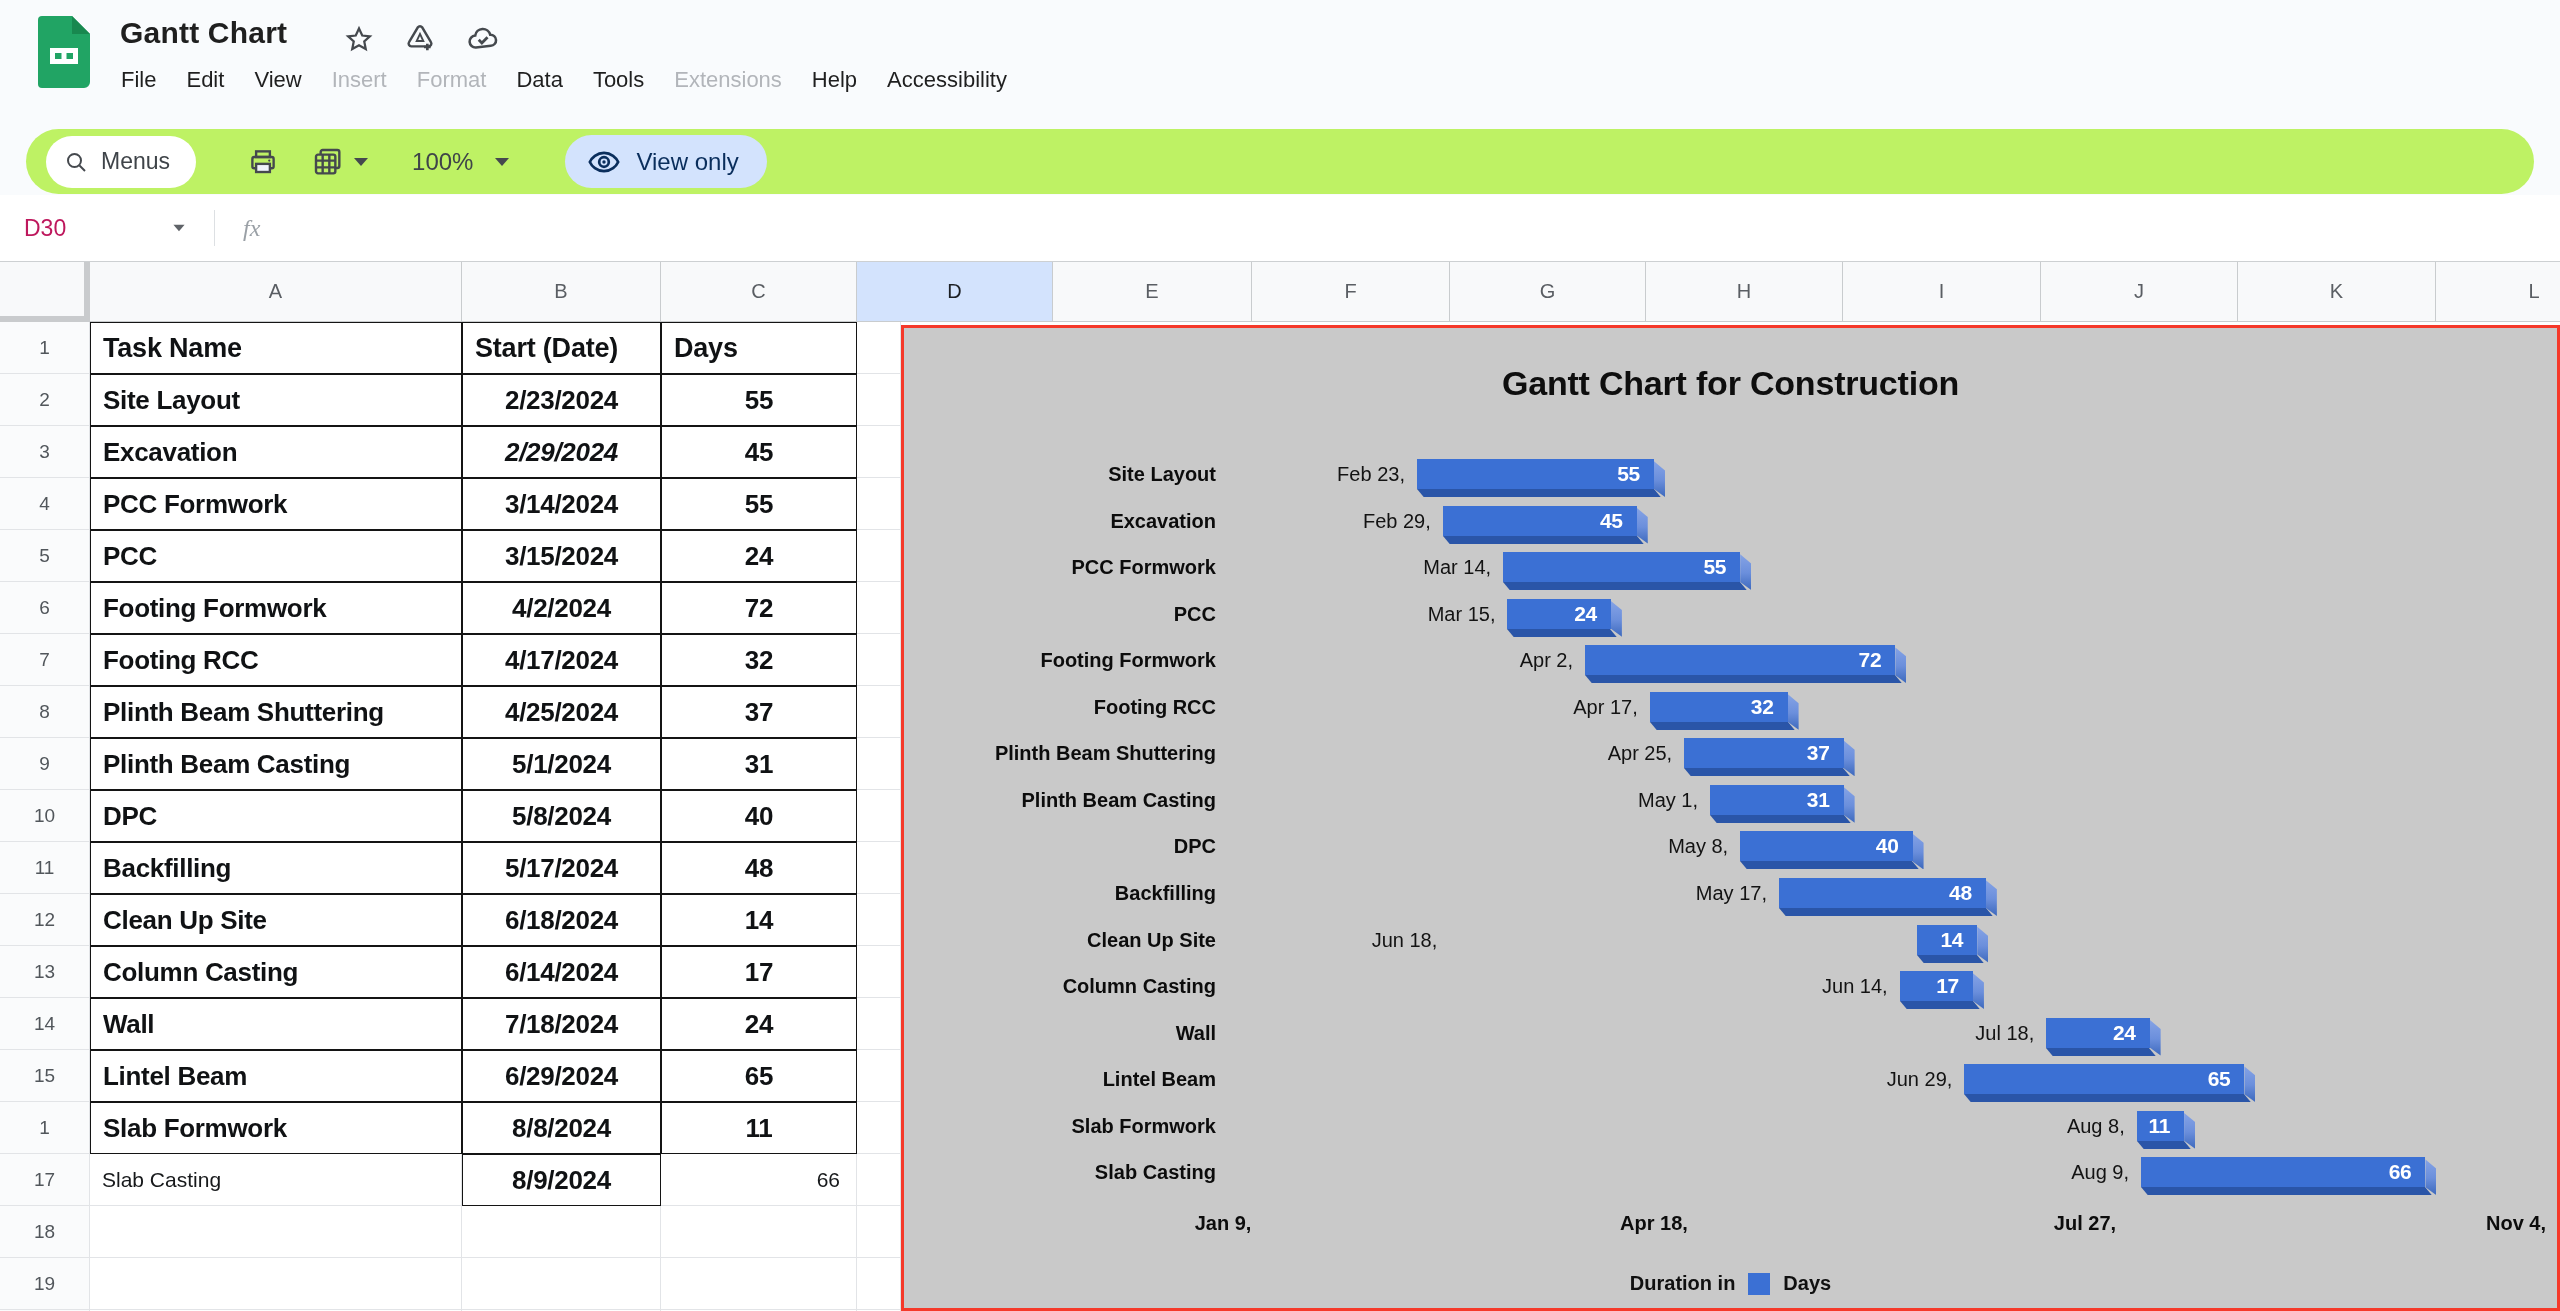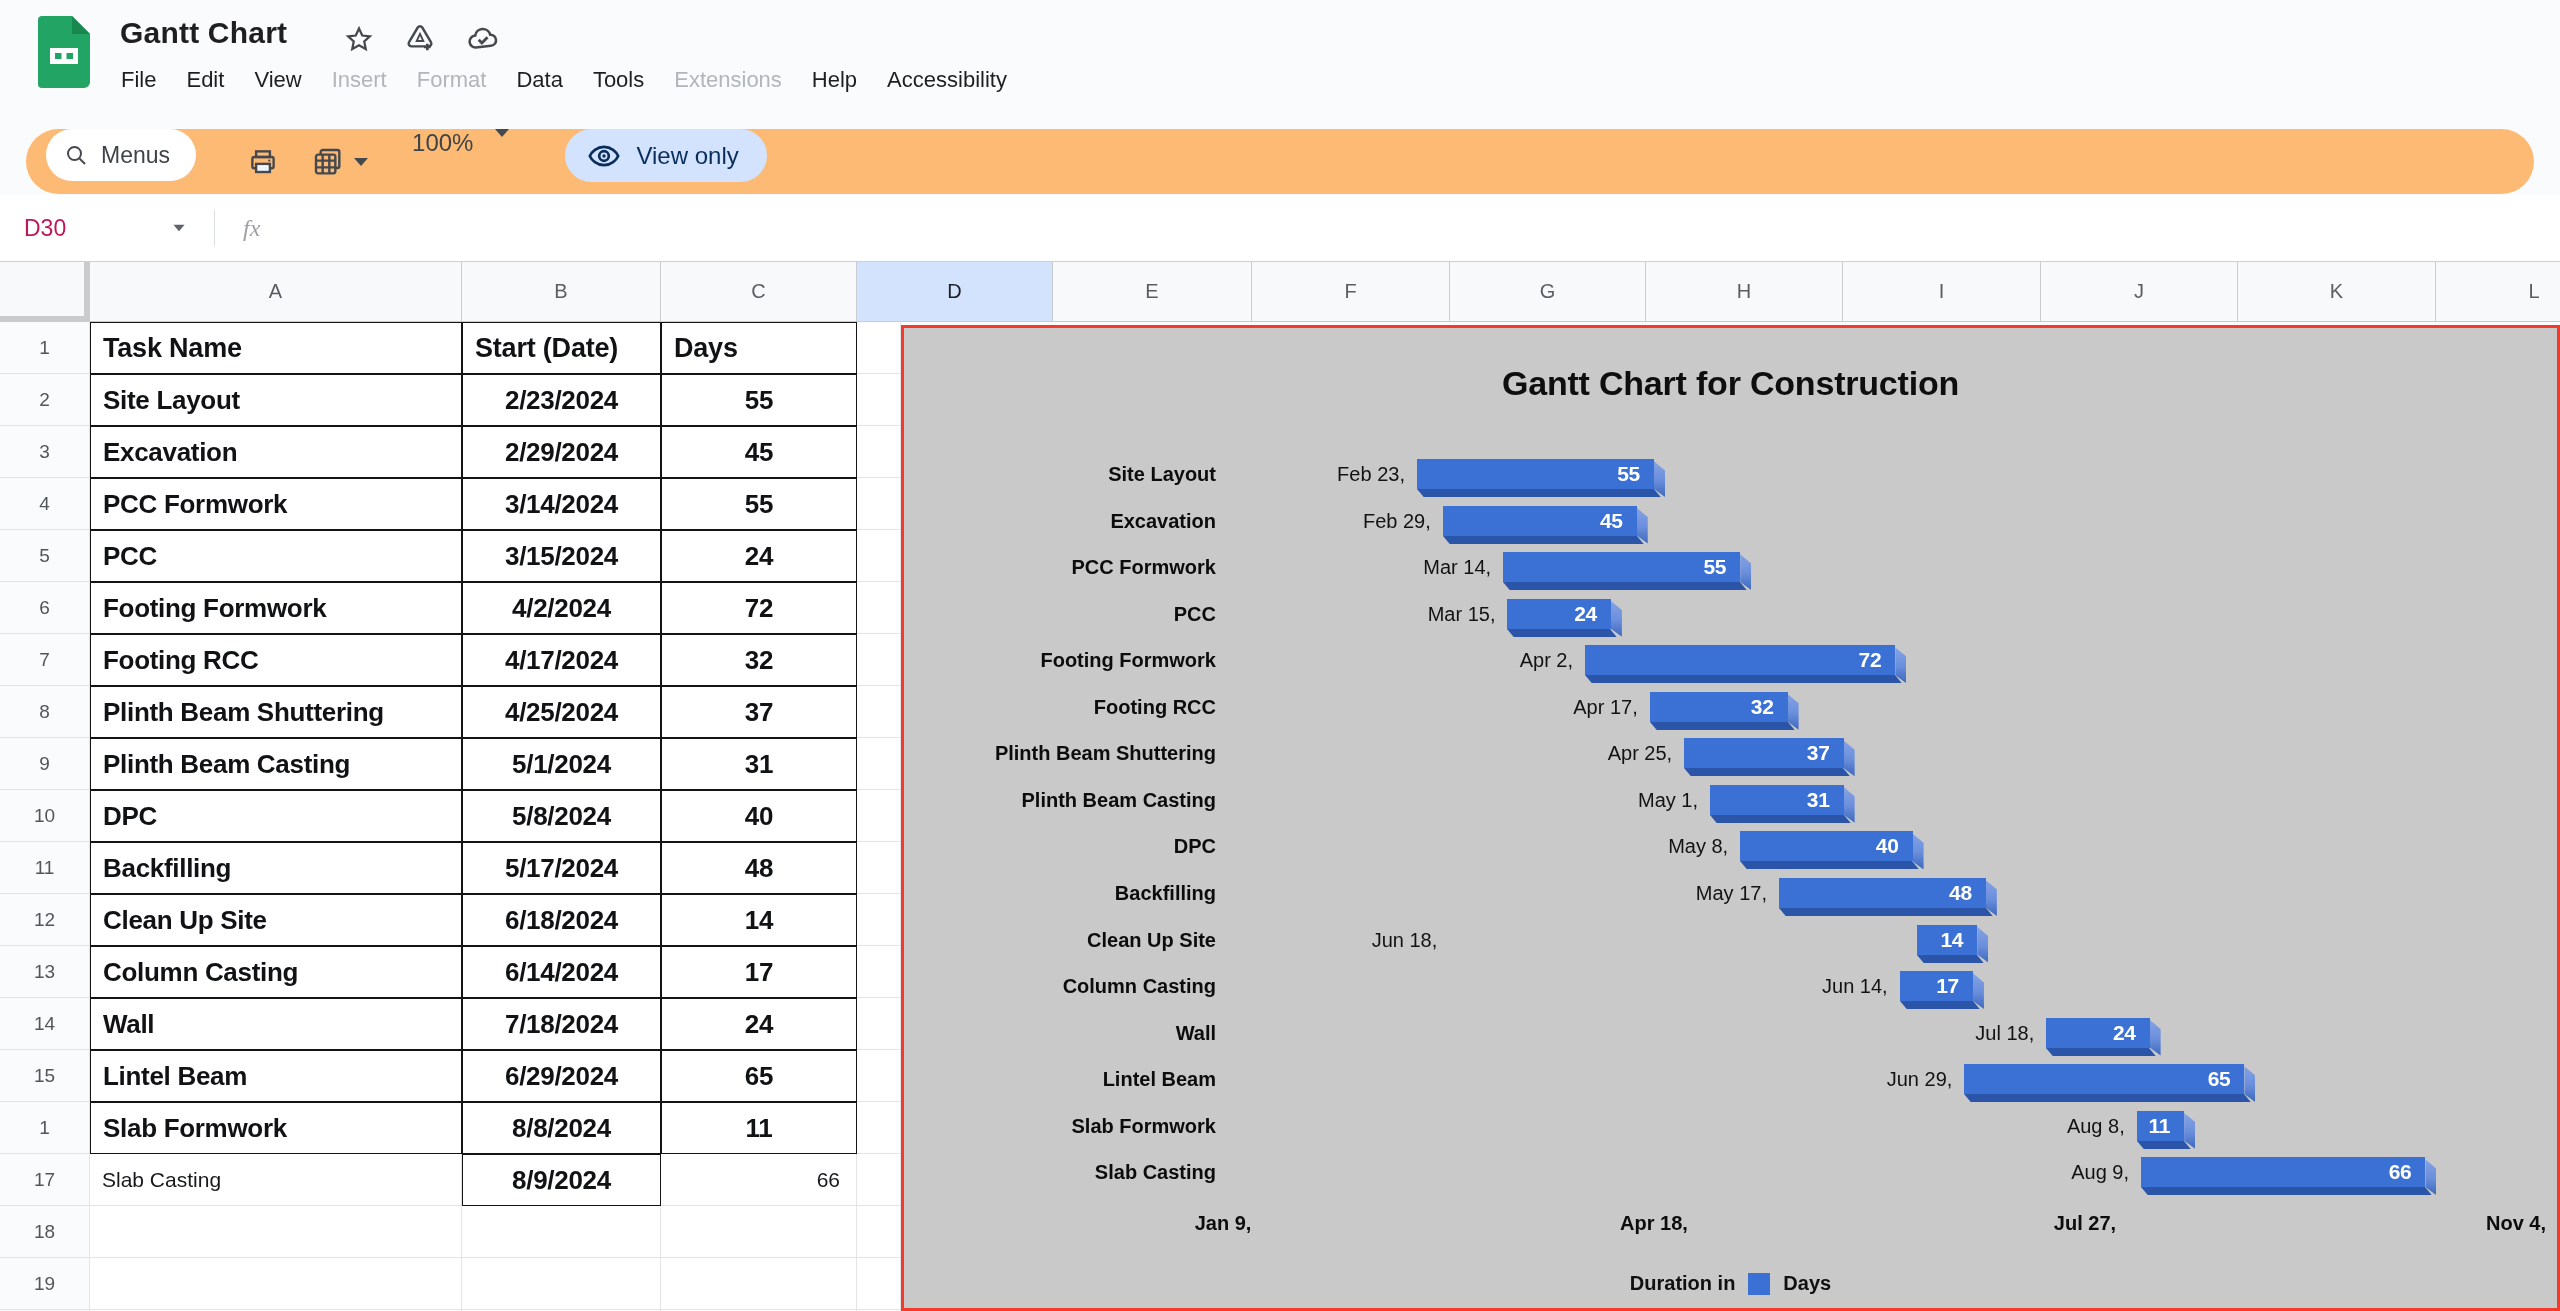--- a/index.html
+++ b/index.html
@@ -12,21 +12,21 @@
   .logo { position:absolute; left:38px; top:16px; width:52px; height:72px; }
   .doc-title { position:absolute; left:120px; top:16px; font-size:30px; font-weight:600; color:#1f1f1f; letter-spacing:0.2px; }
   .title-icons { position:absolute; left:344px; top:22px; display:flex; gap:30px; align-items:center; }
   .title-icons svg { display:block; }
   .menubar { position:absolute; left:106px; top:60px; display:flex; align-items:center; }
   .menu-item { font-size:22px; color:#1f1f1f; padding:0 15px; height:40px; line-height:40px; border-radius:10px; cursor:default; }
   .menu-item.disabled { color:#b2b5ba; }
 
   
   .toolbar-band { position:absolute; left:0; top:129px; right:0; height:66px; background:#f9fbfd; }
-  .toolbar { position:absolute; left:26px; right:26px; top:0; height:65px; background:#fdba74; border-radius:33px; display:flex; }
+  .toolbar { position:absolute; left:26px; right:26px; top:0; height:65px; background:#bef264; border-radius:33px; display:flex; align-items:center; }
   .menus-pill { margin-left:20px; height:52px; background:#ffffff; border-radius:26px; display:flex; align-items:center; padding:0 26px 0 18px; gap:13px; }
   .menus-label { font-size:23px; color:#3f4449; }
   .tb-icon { display:flex; align-items:center; }
   .caret { width:0; height:0; border-left:7px solid transparent; border-right:7px solid transparent; border-top:8px solid #45494e; }
   .zoom-label { font-size:24px; color:#3f4449; margin-left:44px; }
   .viewonly-chip { margin-left:56px; height:53px; background:#d3e3fd; border-radius:27px; display:flex; align-items:center; gap:15px; padding:0 28px 0 22px; color:#0a2e5c; font-size:24px; font-weight:500; }
 
   
   .formulabar { position:absolute; left:0; top:195px; right:0; height:66px; background:#ffffff; display:flex; align-items:center; }
   .namebox { width:186px; padding-left:24px; display:flex; align-items:center; justify-content:space-between; font-size:23px; color:#be185d; }
@@ -186,21 +186,21 @@
       <div class="grow" style="height: 52px;">
         <div class="gcell gutter">2</div>
         <div class="gcell boxed t-task" style="width: 372px;">Site Layout</div>
         <div class="gcell boxed t-mid" style="width: 199px;">2/23/2024</div>
         <div class="gcell boxed t-mid" style="width: 196px;">55</div>
         <div class="gcell" style="width: 44px;"></div>
       </div>
       <div class="grow" style="height: 52px;">
         <div class="gcell gutter">3</div>
         <div class="gcell boxed t-task" style="width: 372px;">Excavation</div>
-        <div class="gcell boxed t-mid" style="width: 199px;">2/29/2024</div>
+        <div class="gcell boxed t-mid" style="width: 199px; font-style: italic;">2/29/2024</div>
         <div class="gcell boxed t-mid" style="width: 196px;">45</div>
         <div class="gcell" style="width: 44px;"></div>
       </div>
       <div class="grow" style="height: 52px;">
         <div class="gcell gutter">4</div>
         <div class="gcell boxed t-task" style="width: 372px;">PCC Formwork</div>
         <div class="gcell boxed t-mid" style="width: 199px;">3/14/2024</div>
         <div class="gcell boxed t-mid" style="width: 196px;">55</div>
         <div class="gcell" style="width: 44px;"></div>
       </div>

